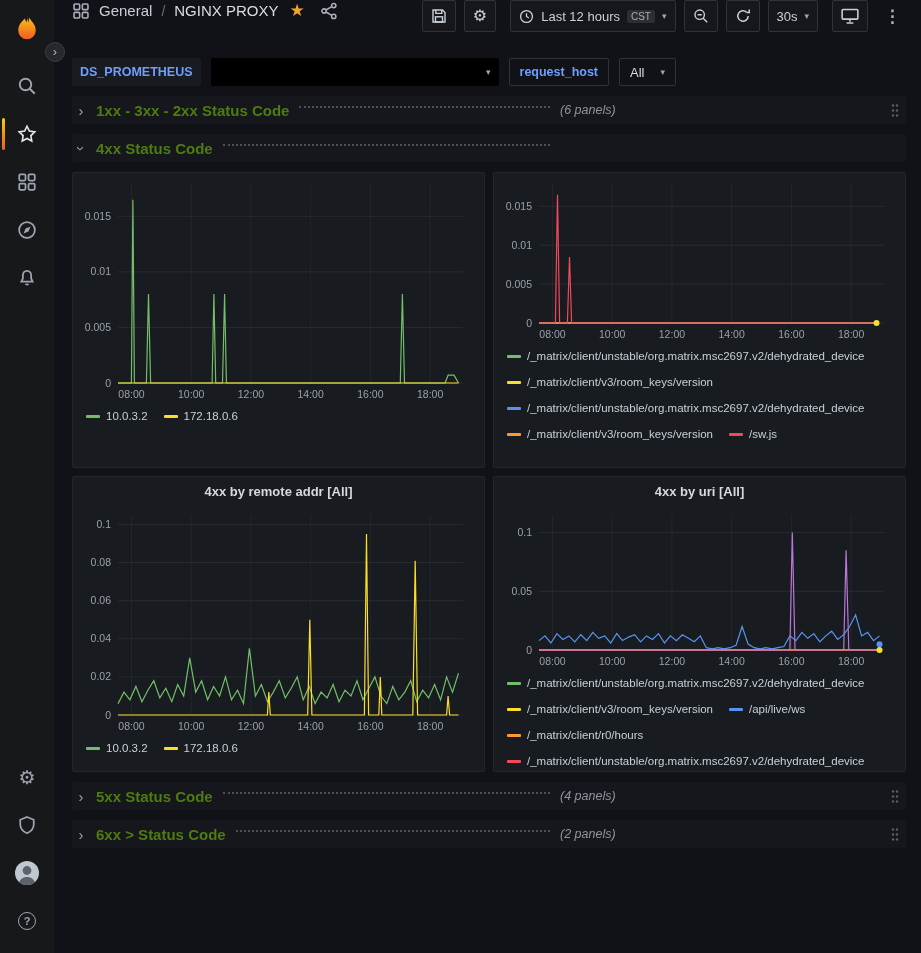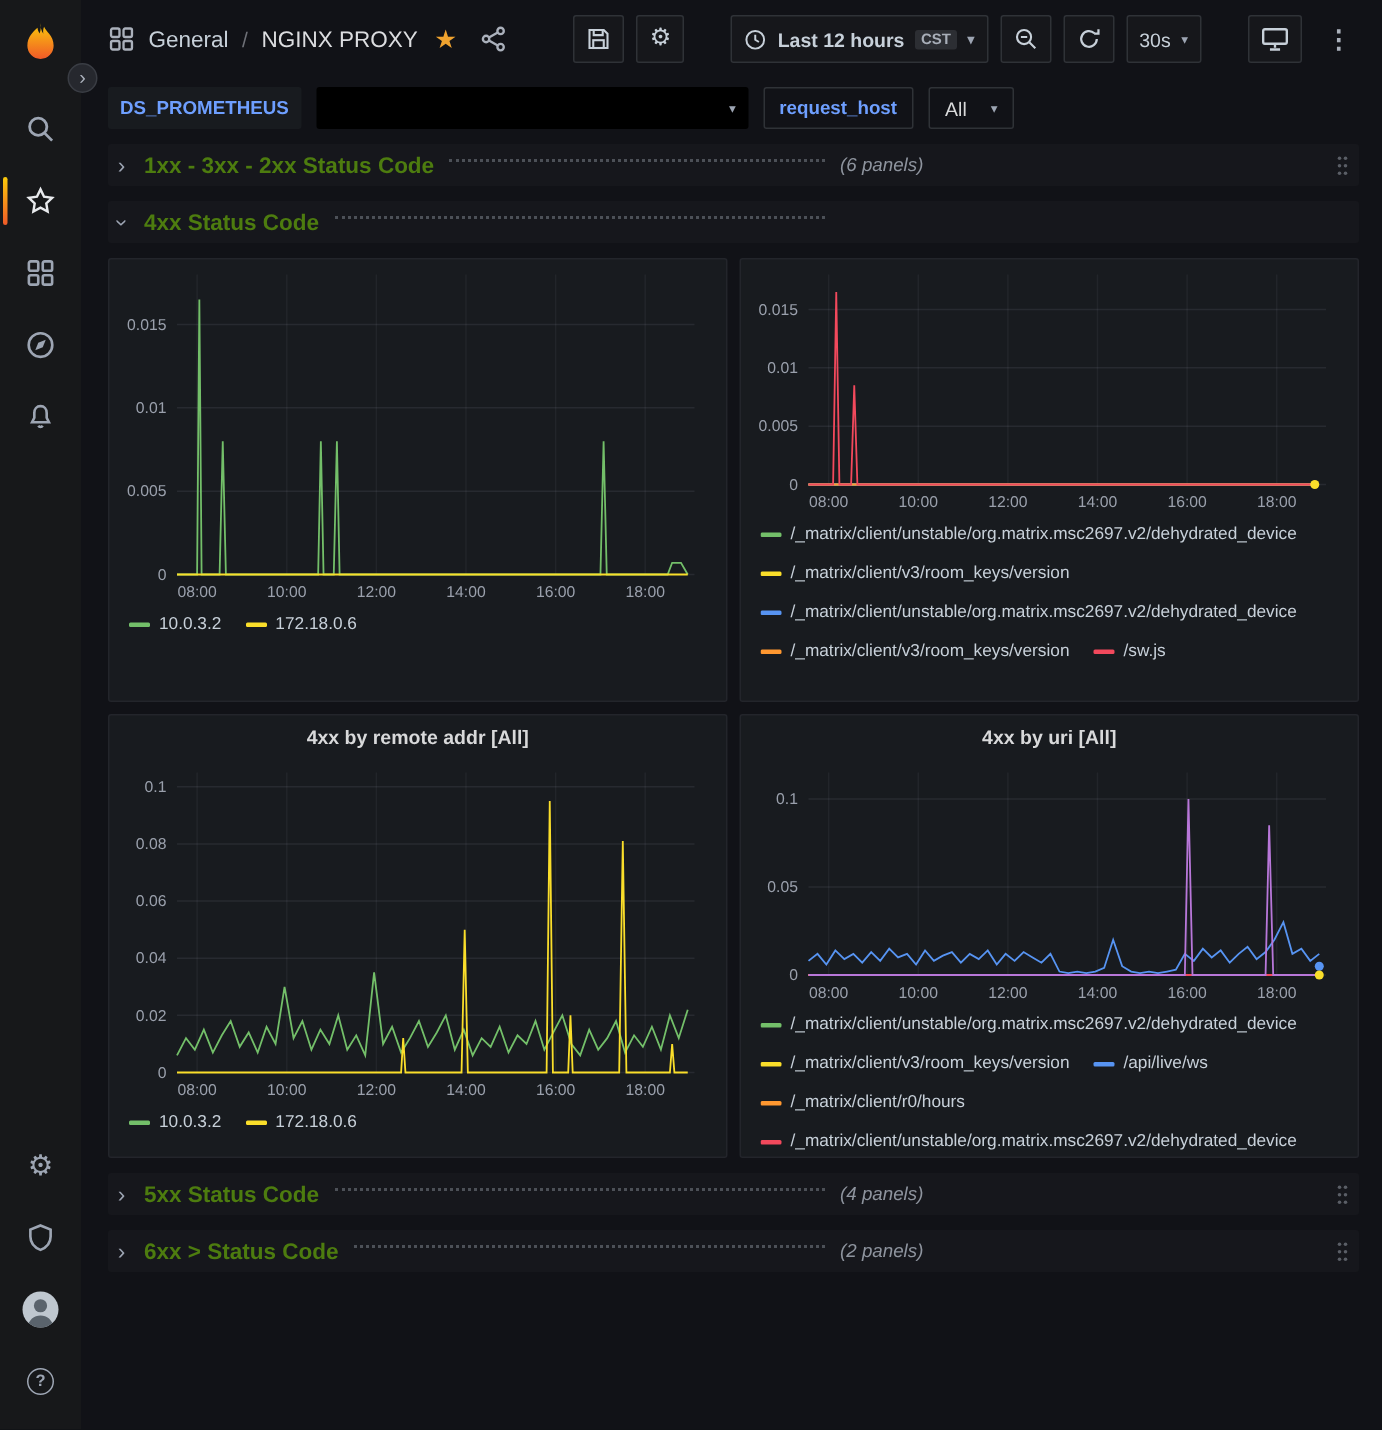--- a/index.html
+++ b/index.html
@@ -17,31 +17,31 @@
   .side-icon { width:54px; height:48px; display:flex; align-items:center; justify-content:center; color:#9da5b3; position:relative; cursor:pointer; }
   .side-icon.active { color:#e8eaed; }
   .active-bar { position:absolute; left:2px; top:8px; bottom:8px; width:3px; border-radius:2px; background:linear-gradient(180deg,#fbca0a,#f05a28); }
   .side-spacer { flex:1; }
   .glyph { font-size:19px; line-height:1; }
   .qcircle { width:18px; height:18px; border:1.5px solid currentColor; border-radius:50%; display:flex; align-items:center; justify-content:center; font-size:11px; font-weight:bold; }
   .sidebar-toggle { position:absolute; left:45px; top:42px; width:20px; height:20px; border-radius:50%; background:#26282e; border:1px solid #3a3d44; color:#aab0bb; display:flex; align-items:center; justify-content:center; font-size:13px; z-index:5; cursor:pointer; padding-bottom:2px; }
 
   
   .main { flex:1; min-width:0; display:flex; flex-direction:column; }
-  .navbar { height:52px; display:flex; align-items:center; padding:0 12px 0 18px; flex:0 0 52px; }
+  .navbar { height:52px; display:flex; align-items:flex-start; padding:0 12px 0 18px; flex:0 0 52px; }
   .nav-left { display:flex; align-items:center; gap:9px; color:#c7d0d9; }
   .crumb-section { font-size:15px; color:#c7d0d9; cursor:pointer; }
   .crumb-sep { color:#6e7077; font-size:14px; }
   .crumb-title { font-size:15px; color:#dcdde0; cursor:pointer; }
   .star-fav { font-size:17px; margin-left:2px; cursor:pointer; }
   .share-btn { color:#aab0bb; margin-left:6px; cursor:pointer; display:flex; }
   .nav-right { margin-left:auto; display:flex; align-items:center; gap:8px; }
   .nav-btn { height:32px; min-width:32px; border:1px solid #2f3237; border-radius:2px; background:#16171b; display:flex; align-items:center; justify-content:center; padding:0 8px; gap:7px; color:#c7d0d9; font-size:13px; cursor:pointer; white-space:nowrap; }
   .nav-plain { border:none; background:transparent; }
-  .grp-gap { margin-left:23px;font-weight:bold; }
+  .grp-gap { margin-left:6px; }
   .cst-badge { font-size:10px; padding:1px 4px; border-radius:2px; background:#2c2e33; color:#a8aeb8; }
   .caret { font-size:9px; color:#9da5b3; }
   .kebab { font-size:17px; font-weight:bold; color:#aab0bb; }
 
   
   .submenu { display:flex; align-items:center; gap:10px; padding:6px 12px 10px 18px; }
   .var-label { height:28px; display:flex; align-items:center; padding:0 8px; color:#6e9fff; font-size:12.5px; font-weight:600; background:#181b1f; border-radius:2px; }
   .ds-select { width:288px; height:28px; background:#000; border-radius:2px; display:flex; align-items:center; justify-content:flex-end; padding:0 8px; cursor:pointer; }
   .var-box { height:28px; display:flex; align-items:center; padding:0 10px; border:1px solid #2f3237; border-radius:2px; font-size:12.5px; gap:7px; cursor:pointer; }
   .var-box.hostlabel { color:#6e9fff; font-weight:600; cursor:default; }

